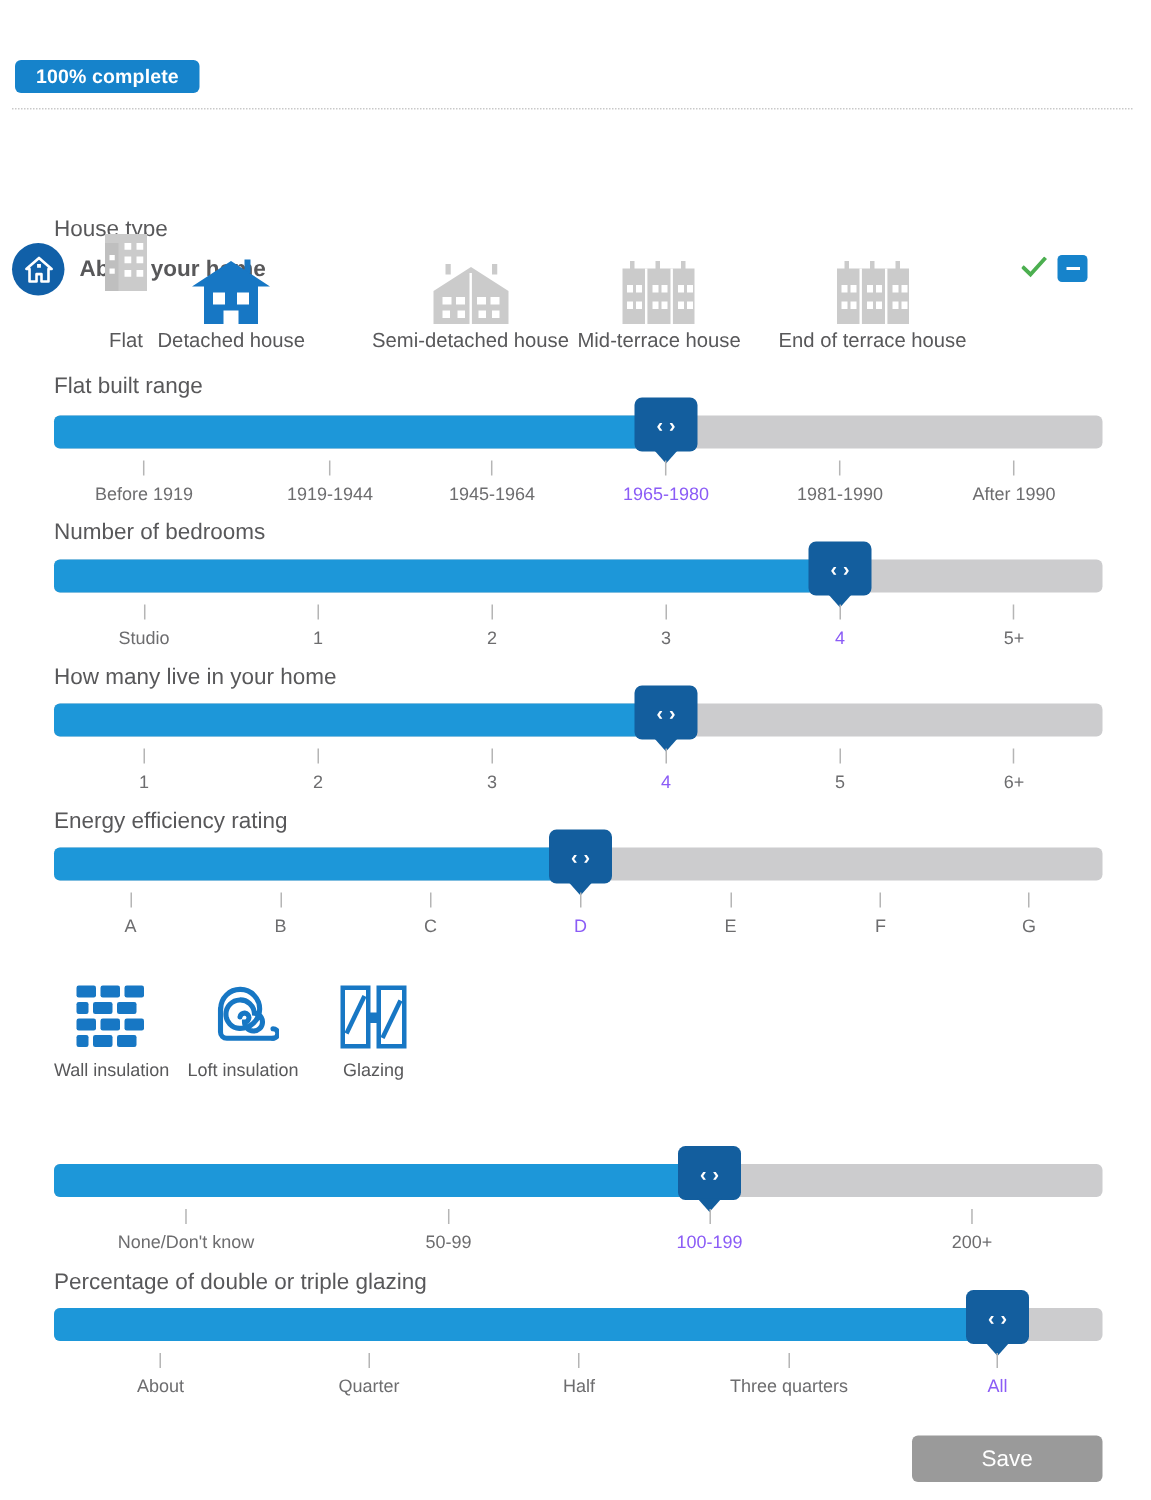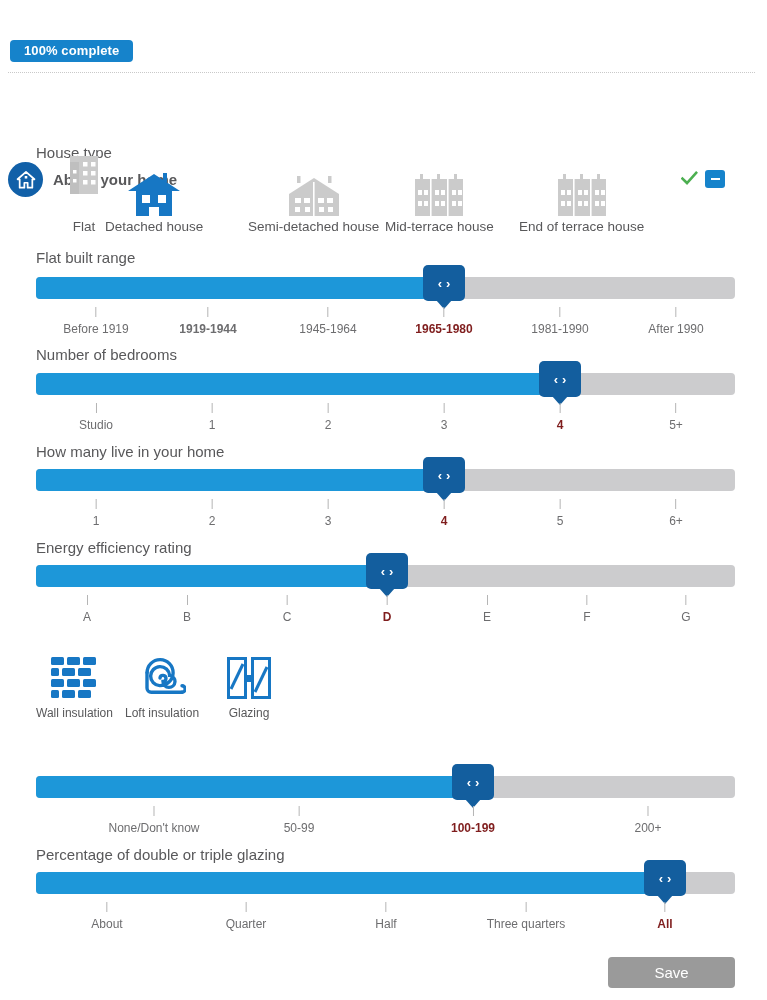--- a/index.html
+++ b/index.html
@@ -104,21 +104,21 @@
     transform: translateX(-50%);
     border-left: 8px solid transparent;
     border-right: 8px solid transparent;
     border-top: 9px solid #135e9e;
   }
   .handle .chev { font-size: 13px; line-height: 1; font-weight: bold; }
   .ticks { position: absolute; left: 36px; top: 30px; width: 699px; height: 34px; }
   .tick { position: absolute; top: 0; transform: translateX(-50%); text-align: center; }
   .tick .bar { width: 1px; height: 10px; background: #b5b5b5; margin: 0 auto 5px; }
   .tick .txt { font-size: 12px; color: #6d6d6f; white-space: nowrap; }
-  .tick.active .txt { font-weight: bold; color: #7f1d1d; }
+  .tick.active .txt { font-weight: normal; color: #8b5cf6; }
 
   
   .features { position: absolute; left: 36px; top: 648px; height: 72px; }
   .feat {
     position: absolute; bottom: 0;
     display: flex; flex-direction: column; align-items: center;
   }
   .feat-icon { height: 46px; display: flex; align-items: center; justify-content: center; }
   .feat-label { font-size: 12px; color: #58585a; margin-top: 5px; white-space: nowrap; }
 
@@ -292,21 +292,21 @@
       <div class="handle" style="left:408px;">
         <span class="chev">‹</span>
         <span class="chev">›</span>
       </div>
     </div>
     <div class="ticks">
       <div class="tick" style="left:60px;">
           <div class="bar"></div>
           <div class="txt">Before 1919</div>
         </div>
-      <div class="tick" style="left:172px;font-weight:bold;">
+      <div class="tick" style="left:184px;">
           <div class="bar"></div>
           <div class="txt">1919-1944</div>
         </div>
       <div class="tick" style="left:292px;">
           <div class="bar"></div>
           <div class="txt">1945-1964</div>
         </div>
       <div class="tick active" style="left:408px;">
           <div class="bar"></div>
           <div class="txt">1965-1980</div>
@@ -495,21 +495,21 @@
   <div class="slider-block" style="top:776px;">
     <div class="track-wrap">
       <div class="track-bg"></div>
       <div class="track-fill" style="width:437px;"></div>
       <div class="handle" style="left:437px;">
         <span class="chev">‹</span>
         <span class="chev">›</span>
       </div>
     </div>
     <div class="ticks">
-      <div class="tick" style="left:88px;margin-left:30px;">
+      <div class="tick" style="left:88px;">
           <div class="bar"></div>
           <div class="txt">None/Don't know</div>
         </div>
       <div class="tick" style="left:263px;">
           <div class="bar"></div>
           <div class="txt">50-99</div>
         </div>
       <div class="tick active" style="left:437px;">
           <div class="bar"></div>
           <div class="txt">100-199</div>

